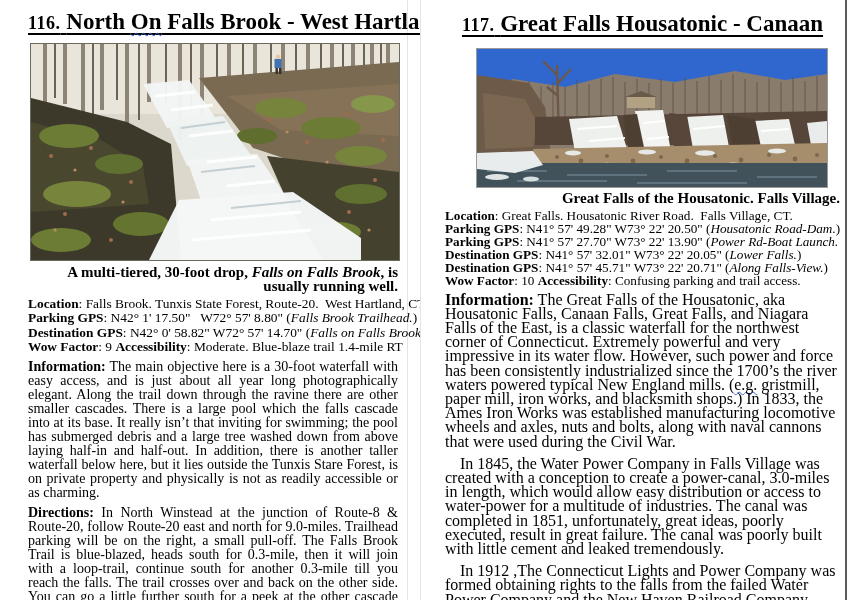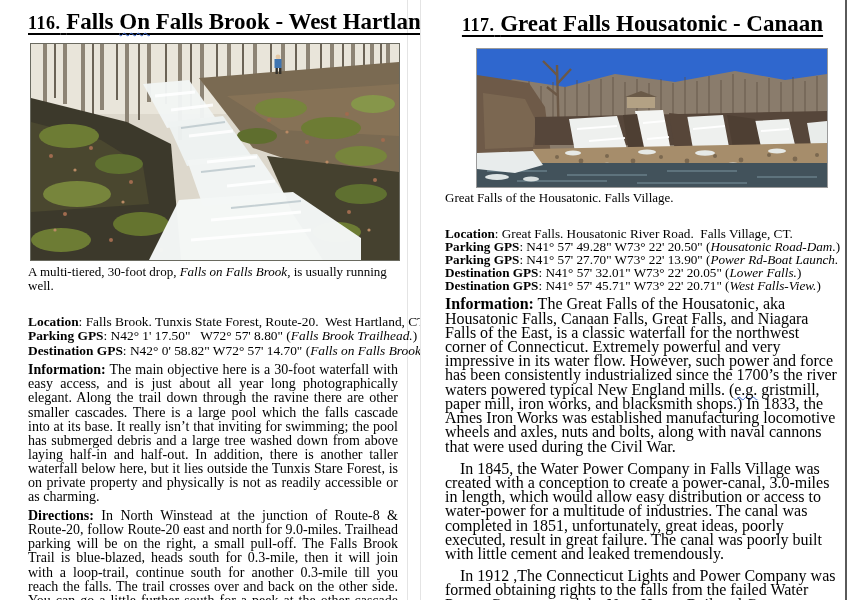--- a/index.html
+++ b/index.html
@@ -27,25 +27,25 @@
   .wavy-blue{
     text-decoration:underline wavy #3a66cc;
     text-decoration-thickness:1px;
     text-underline-offset:3px;
     text-decoration-skip-ink:none;
   }
   .photo{display:block;background:#cfcabd;}
   .photo-left{margin:8px 0 0 2px;border:1px solid #6a6a60;}
   .photo-right{margin:11px 0 0 31px;border:1px solid #9a9a9a;}
 
-  .caption{font-weight:normal;text-align:left;font-size:13px;line-height:14px;}
+  .caption{font-weight:bold;text-align:right;font-size:15px;line-height:14px;}
   .page-left  .caption{margin-top:4px;}
   .page-right .caption{margin-top:3px;}
 
-  .details{margin-top:22px;}
+  .details{margin-top:4px;}
   .detail-line{white-space:pre;}
   .page-left  .detail-line{font-size:13.4px;line-height:14.4px;}
   .page-right .detail-line{font-size:13.2px;line-height:13.1px;}
 
   .para{margin:0;}
   .page-left  .para{font-size:14px;line-height:14.1px;text-align:justify;margin-top:5px;}
   .page-right .para{font-size:16px;line-height:14.2px;text-align:left;}
   .page-right .para-first{margin-top:5px;}
   .page-right .para-indent{text-indent:15px;margin-top:8px;}
   .wavy-eg{
@@ -57,21 +57,21 @@
 </style>
 </head>
 <body>
 
 <div class="canvas">
   <div class="corner-artifact"></div>
 
   <div class="page page-left">
     <div class="title">
       <span class="title-underline">
-        <span class="t-num">116.</span><span class="t-rest"> <span>Falls </span><span class="wavy-blue">On</span><span> Falls Brook - West Hartland</span></span>
+        <span class="t-num">116.</span><span class="t-rest"> <span>North </span><span class="wavy-blue">On</span><span> Falls Brook - West Hartland</span></span>
       </span>
     </div>
 
     <svg class="photo photo-left" width="368" height="216" viewBox="0 0 368 216" preserveAspectRatio="none">
       <rect x="0" y="0" width="368" height="216" fill="#ddd8cc"></rect>
       <rect x="0" y="0" width="368" height="70" fill="#e9e5da"></rect>
 
       <path d="M14,0 v70 M34,0 v60 M52,0 v84 M71,0 v66 M96,0 v90 M118,0 v58 M149,0 v96 M171,0 v74 M198,0 v64 M224,0 v58 M252,0 v70 M277,0 v84 M301,0 v96 M322,0 v110 M341,0 v120 M357,0 v100" stroke="#8d8475" stroke-width="4" fill="none"></path>
       <path d="M24,0 v54 M62,0 v70 M86,0 v56 M108,0 v76 M135,0 v60 M160,0 v66 M186,0 v52 M212,0 v60 M240,0 v64 M265,0 v56 M290,0 v70 M312,0 v86 M333,0 v94 M350,0 v88" stroke="#6b6356" stroke-width="2" fill="none"></path>
 
@@ -130,20 +130,21 @@
       <rect x="244.5" y="24" width="2.4" height="6" fill="#33302a"></rect>
       <rect x="248" y="24" width="2.4" height="6" fill="#33302a"></rect>
     </svg>
 
     <div class="caption"><span>A multi-tiered, 30-foot drop, </span><span style="font-style: italic;">Falls on Falls Brook</span><span>, is usually running well.</span></div>
 
     <div class="details">
       <div class="detail-line"><span style="font-weight: bold;">Location</span><span>: Falls Brook. Tunxis State Forest, Route-20.  West Hartland, CT</span></div>
       <div class="detail-line"><span style="font-weight: bold;">Parking GPS</span><span>: N42° 1' 17.50"   W72° 57' 8.80" (</span><span style="font-style: italic;">Falls Brook Trailhead.</span><span>)</span></div>
       <div class="detail-line"><span style="font-weight: bold;">Destination GPS</span><span>: N42° 0' 58.82" W72° 57' 14.70" (</span><span style="font-style: italic;">Falls on Falls Brook.</span><span>)</span></div>
+      <div class="detail-line"><span style="font-weight: bold;">Wow Factor</span><span>: 9 </span><span style="font-weight: bold;">Accessibility</span><span>: Moderate. Blue-blaze trail 1.4-mile RT</span></div>
     </div>
 
     <p class="para"><b>Information:</b><span> The main objective here is a 30-foot waterfall with easy access, and is just about all year long photographically elegant.  Along the trail down through the ravine there are other smaller cascades. There is a large pool which the falls cascade into at its base.  It really isn’t that inviting for swimming; the pool has submerged debris and a large tree washed down from above laying half-in and half-out. In addition, there is another taller waterfall below here, but it lies outside the Tunxis Stare Forest, is on private property and physically is not as readily accessible or as charming.</span></p>
 
     <p class="para"><b>Directions:</b><span> In North Winstead at the junction of Route-8 &amp; Route-20, follow Route-20 east and north for 9.0-miles. Trailhead parking will be on the right, a small pull-off. The Falls Brook Trail is blue-blazed, heads south for 0.3-mile, then it will join with a loop-trail, continue south for another 0.3-mile till you reach the falls.  The trail crosses over and back on the other side.  You can go a little further south for a peek at the other cascade below, but it is posted.  Either way is a good return back to the parking area.</span></p>
   </div>
 
   <div class="page page-right">
     <div class="title">
       <span class="title-underline">
@@ -213,21 +214,22 @@
       <ellipse cx="54" cy="130" rx="8" ry="2.4" fill="#d7dede"></ellipse>
     </svg>
 
     <div class="caption">Great Falls of the Housatonic. Falls Village.</div>
 
     <div class="details">
       <div class="detail-line"><span style="font-weight: bold;">Location</span><span>: Great Falls. Housatonic River Road.  Falls Village, CT.</span></div>
       <div class="detail-line"><span style="font-weight: bold;">Parking GPS</span><span>: N41° 57' 49.28" W73° 22' 20.50" (</span><span style="font-style: italic;">Housatonic Road-Dam.</span><span>)</span></div>
       <div class="detail-line"><span style="font-weight: bold;">Parking GPS</span><span>: N41° 57' 27.70" W73° 22' 13.90" (</span><span style="font-style: italic;">Power Rd-Boat Launch.</span></div>
       <div class="detail-line"><span style="font-weight: bold;">Destination GPS</span><span>: N41° 57' 32.01" W73° 22' 20.05" (</span><span style="font-style: italic;">Lower Falls.</span><span>)</span></div>
-      <div class="detail-line"><span style="font-weight: bold;">Destination GPS</span><span>: N41° 57' 45.71" W73° 22' 20.71" (</span><span style="font-style: italic;">West Falls-View.</span><span>)</span></div>
+      <div class="detail-line"><span style="font-weight: bold;">Destination GPS</span><span>: N41° 57' 45.71" W73° 22' 20.71" (</span><span style="font-style: italic;">Along Falls-View.</span><span>)</span></div>
+      <div class="detail-line"><span style="font-weight: bold;">Wow Factor</span><span>: 10 </span><span style="font-weight: bold;">Accessibility</span><span>: Confusing parking and trail access.</span></div>
     </div>
 
     <p class="para para-first"><b>Information:</b><span>  The Great Falls of the Housatonic, aka Housatonic Falls, Canaan Falls, Great Falls, and Niagara Falls of the East, is a classic waterfall for the northwest corner of Connecticut.  Extremely powerful and very impressive in its water flow.  However, such power and force has been consistently industrialized since the 1700’s the river waters powered typical New England mills. (</span><span class="wavy-eg">e.g.</span><span> gristmill, paper mill, iron works, and blacksmith shops.)  In 1833, the Ames Iron Works was established manufacturing locomotive wheels and axles, nuts and bolts, along with  naval cannons that were used during the Civil War.</span></p>
 
     <p class="para para-indent">In 1845, the Water Power Company in Falls Village was created with a conception to create a power-canal, 3.0-miles in length, which would allow easy distribution or access to water-power for a multitude of industries. The canal was completed in 1851, unfortunately, great ideas, poorly executed, result in great failure.  The canal was poorly built with little cement and leaked tremendously.</p>
 
     <p class="para para-indent">In 1912 ,The Connecticut Lights and Power Company was formed obtaining rights to the falls from the failed Water Power Company and the New Haven Railroad Company. Their hydroelectric plant became operational in 1914, utilizing (3) Allis Chalmers turbines maintaining a continuous production of 11-Mega-Watts of power.</p>
   </div>
 </div>
 

